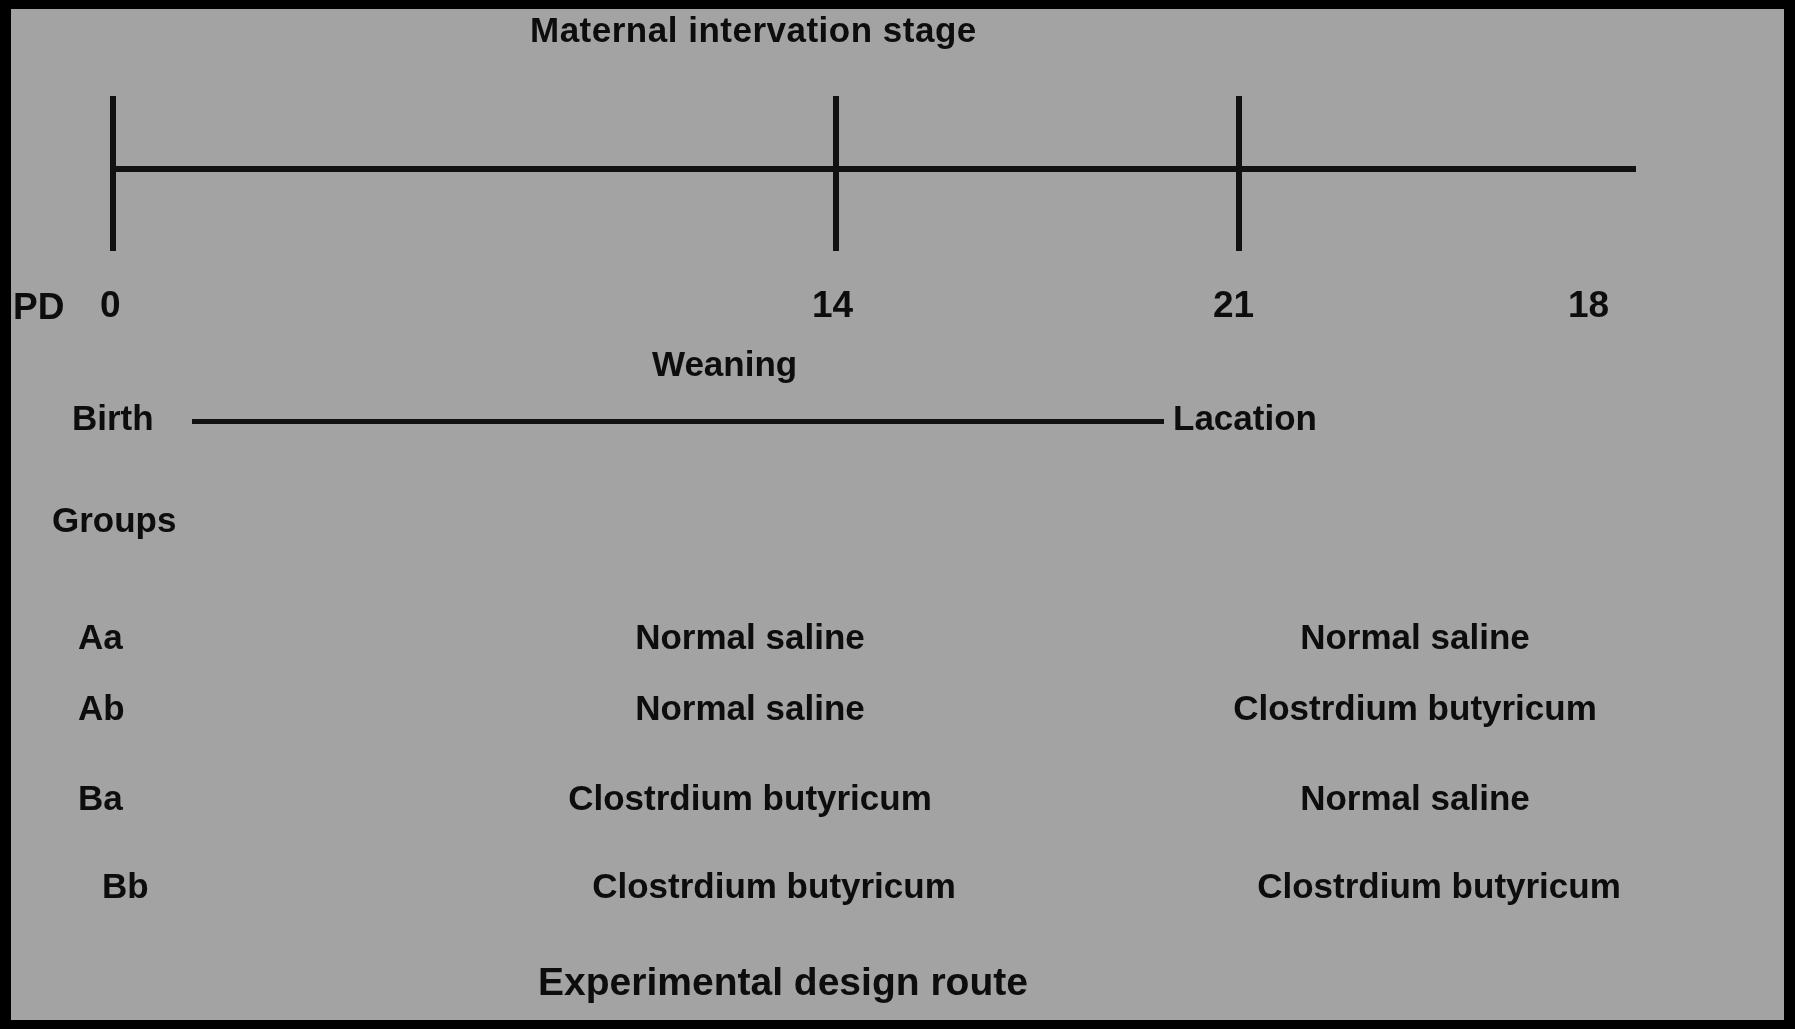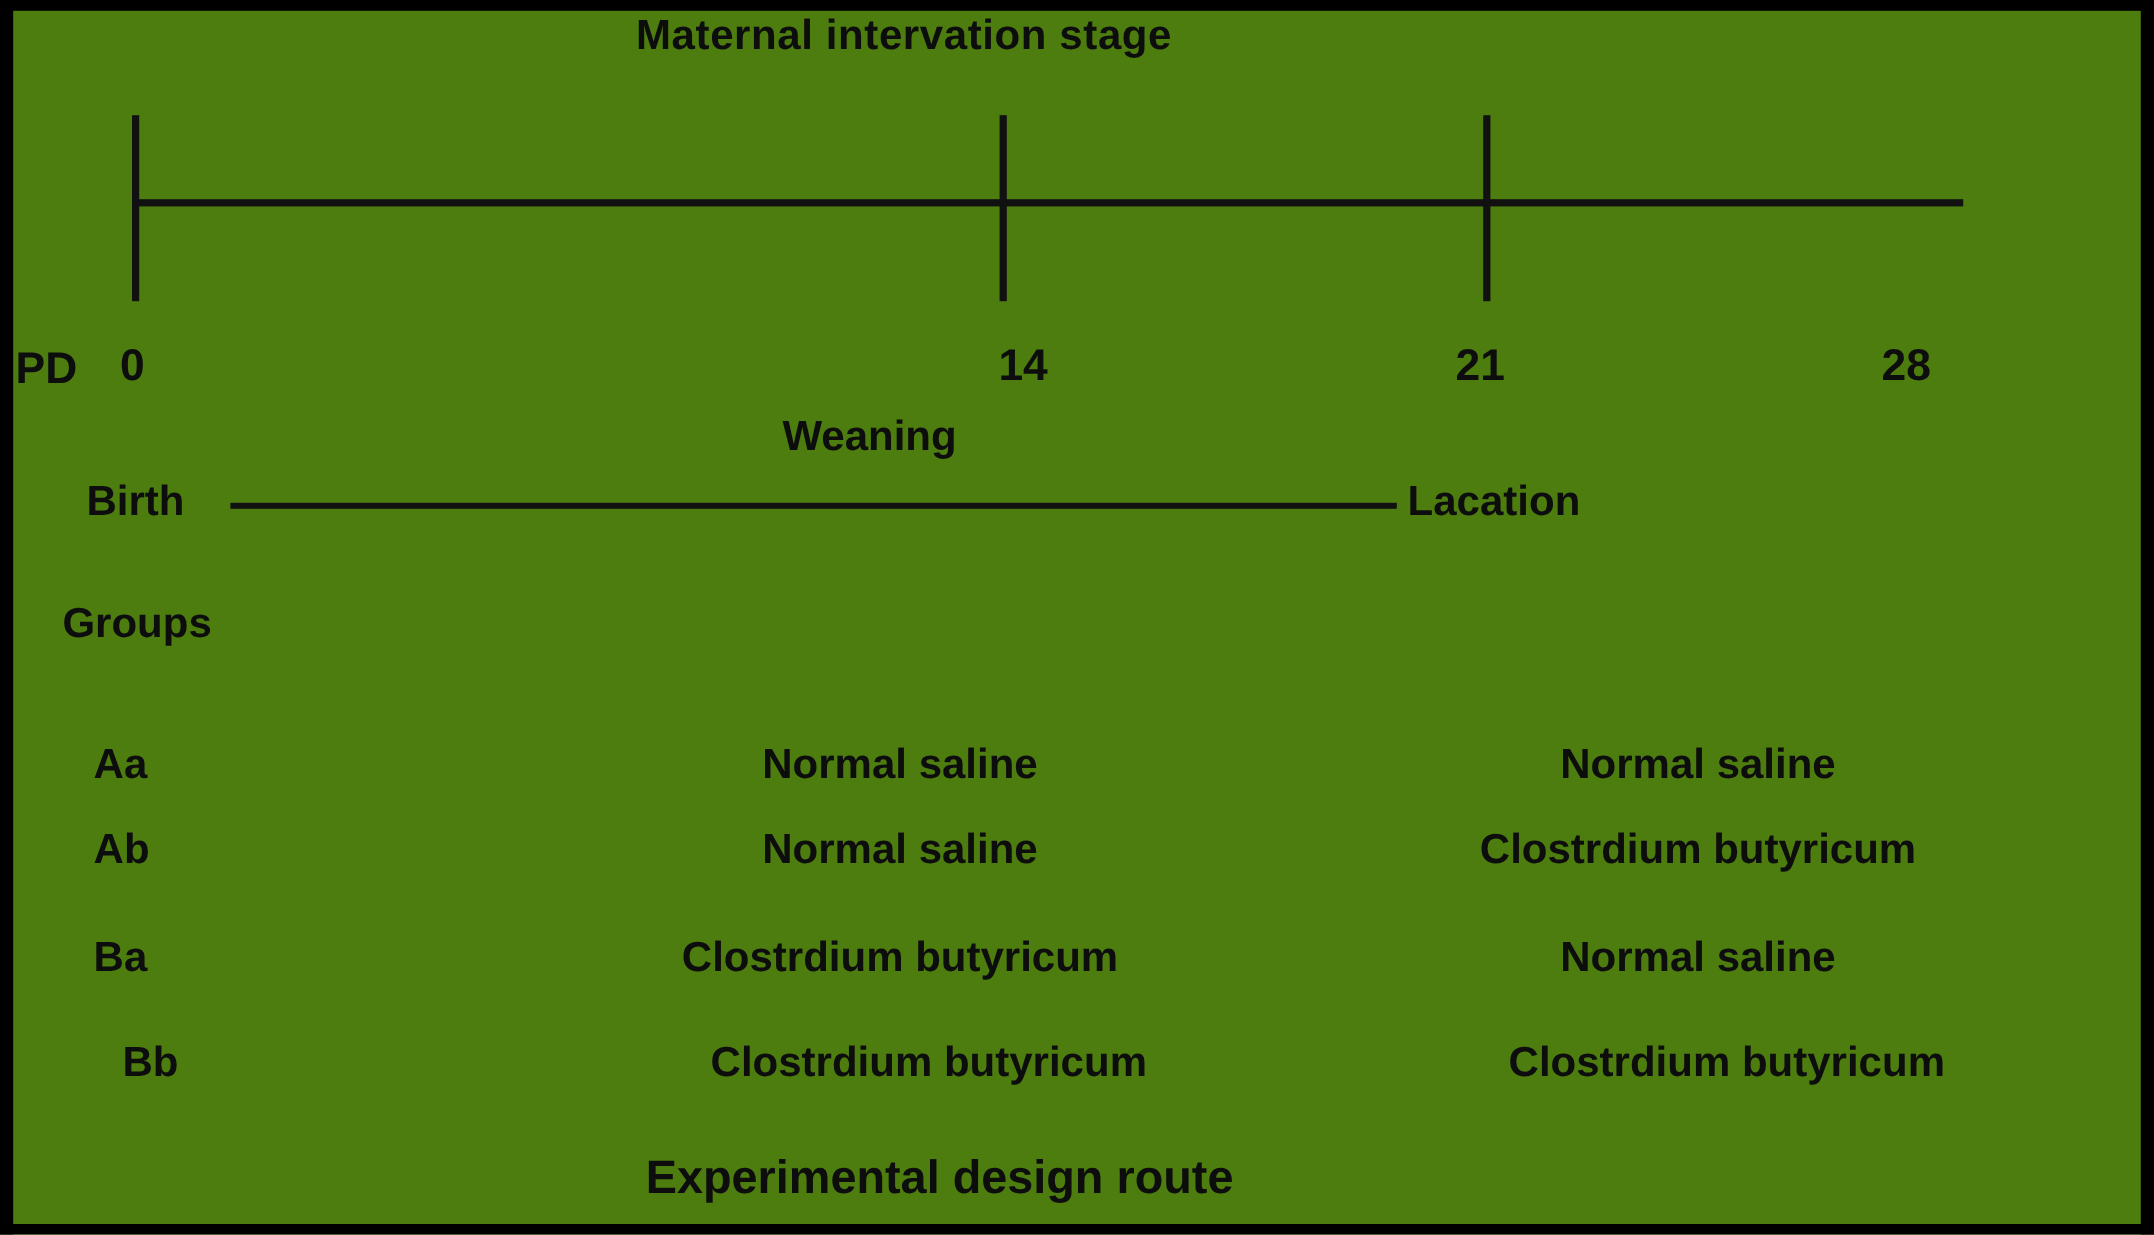--- a/index.html
+++ b/index.html
@@ -7,21 +7,21 @@
     padding: 0;
     background: #ffffff;
   }
   body {
     font-family: "Liberation Sans", sans-serif;
   }
   #figure {
     position: relative;
     width: 1795px;
     height: 1029px;
-    background: #4d7c0f;
+    background: #a3a3a3;
     box-sizing: border-box;
     overflow: hidden;
   }
   
   .frame-top, .frame-bottom, .frame-left, .frame-right {
     position: absolute;
     background: #000000;
   }
   .frame-top    { left: 0;  top: 0;     width: 1795px; height: 9px; }
   .frame-bottom { left: 0;  bottom: 0;  width: 1795px; height: 9px; }
@@ -61,21 +61,21 @@
 
   .axis-label {
     position: absolute;
     font-weight: bold;
     font-size: 37px;
     color: #0d0d0d;
     white-space: nowrap;
   }
   #pd-label   { left: 13px;   top: 286px; }
   #label-0    { left: 100px;  top: 284px; }
-  #label-14   { left: 812px;  top: 284px; margin-left: 20px; }
+  #label-14   { left: 812px;  top: 284px; }
   #label-21   { left: 1213px; top: 284px; }
   #label-28   { left: 1568px; top: 284px; }
 
   
   #lacation-label {
     position: absolute;
     left: 652px;
     top: 344px;
     font-weight: bold;
     font-size: 35px;
@@ -185,21 +185,21 @@
 
   <div class="axis-line"></div>
   <div class="axis-tick" id="tick-0"></div>
   <div class="axis-tick" id="tick-14"></div>
   <div class="axis-tick" id="tick-21"></div>
 
   <div class="axis-label" id="pd-label">PD</div>
   <div class="axis-label" id="label-0">0</div>
   <div class="axis-label" id="label-14">14</div>
   <div class="axis-label" id="label-21">21</div>
-  <div class="axis-label" id="label-28">28</div>
+  <div class="axis-label" id="label-28">18</div>
 
   <div id="lacation-label">Weaning</div>
   <div id="birth-label">Birth</div>
   <div id="lacation-line"></div>
   <div id="weaning-label">Lacation</div>
 
   <div id="groups-heading">Groups</div>
 
   <div class="group-row" id="group-row-0">
     <span class="group-name">Aa</span>

